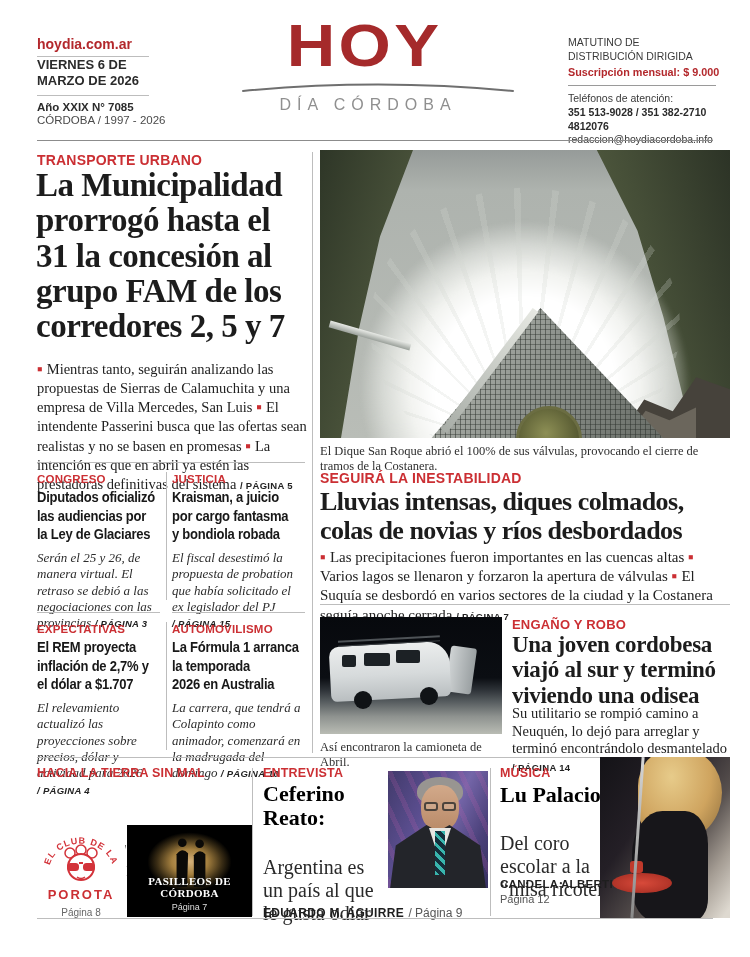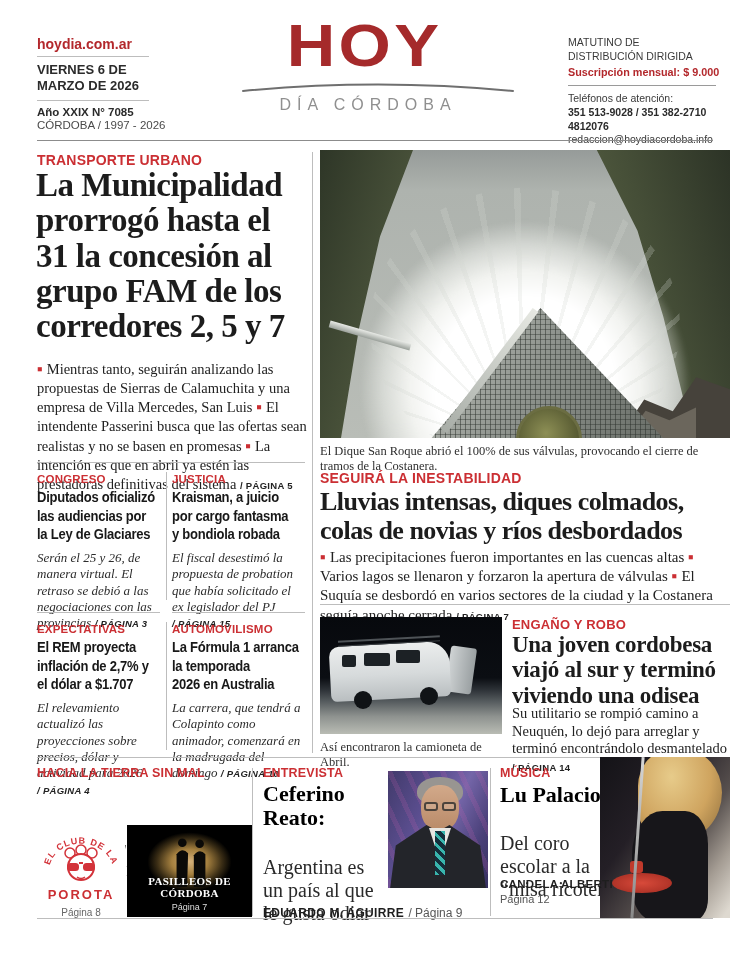--- a/index.html
+++ b/index.html
@@ -129,21 +129,21 @@
   .pas-page{position:absolute;left:0;right:0;bottom:5px;color:#ddd;font-size:9px;}
 </style>
 </head>
 <body>
 
 <div class="page">
 
   <div class="abs" style="left:37px;top:36px;">
     <div class="site">hoydia.com.ar</div>
     <div class="rule-h" style="width:112px;margin-top:4px;"></div>
-    <div class="m-date" style="margin-top:5px;">VIERNES 6 DE<br>MARZO DE 2026</div>
+    <div class="m-date" style="">VIERNES 6 DE<br>MARZO DE 2026</div>
     <div class="rule-h" style="width:112px;margin-top:5px;"></div>
     <div class="m-ed" style="margin-top:5px;">Año XXIX N° 7085</div>
     <div class="m-yr" style="margin-top:1px;">CÓRDOBA / 1997 - 2026</div>
   </div>
 
   <div class="abs logo-wrap">
     <div class="logo-txt">HOY</div>
     <svg width="276" height="16" viewBox="0 0 276 16" style="display:block;margin:2px auto 0;">
       <path d="M3,13 Q138,0 273,13" fill="none" stroke="#6f6f6f" stroke-width="2" stroke-linecap="round"></path>
     </svg>

